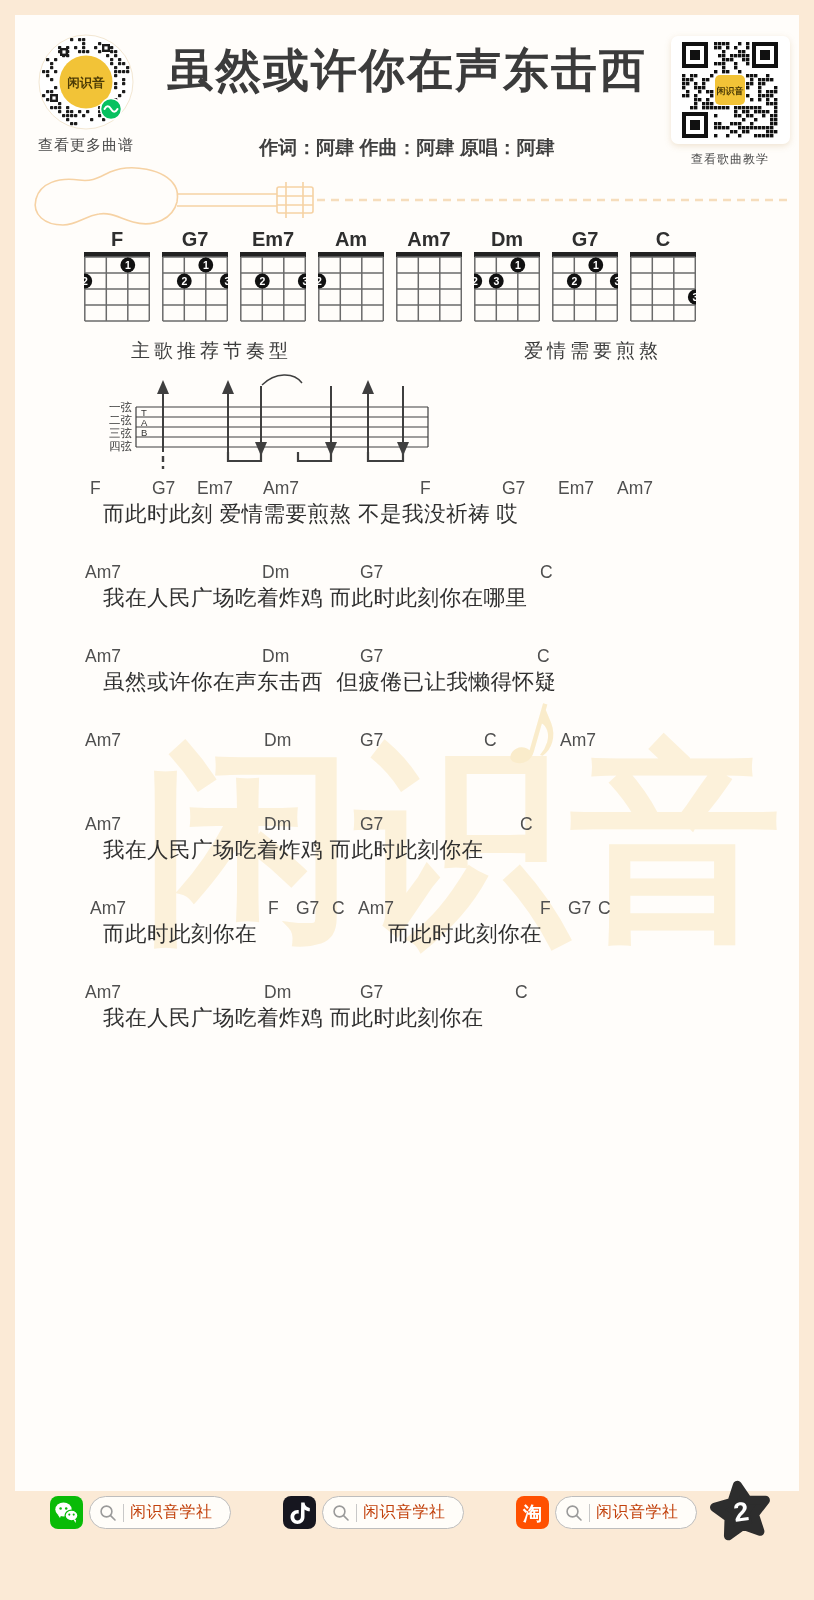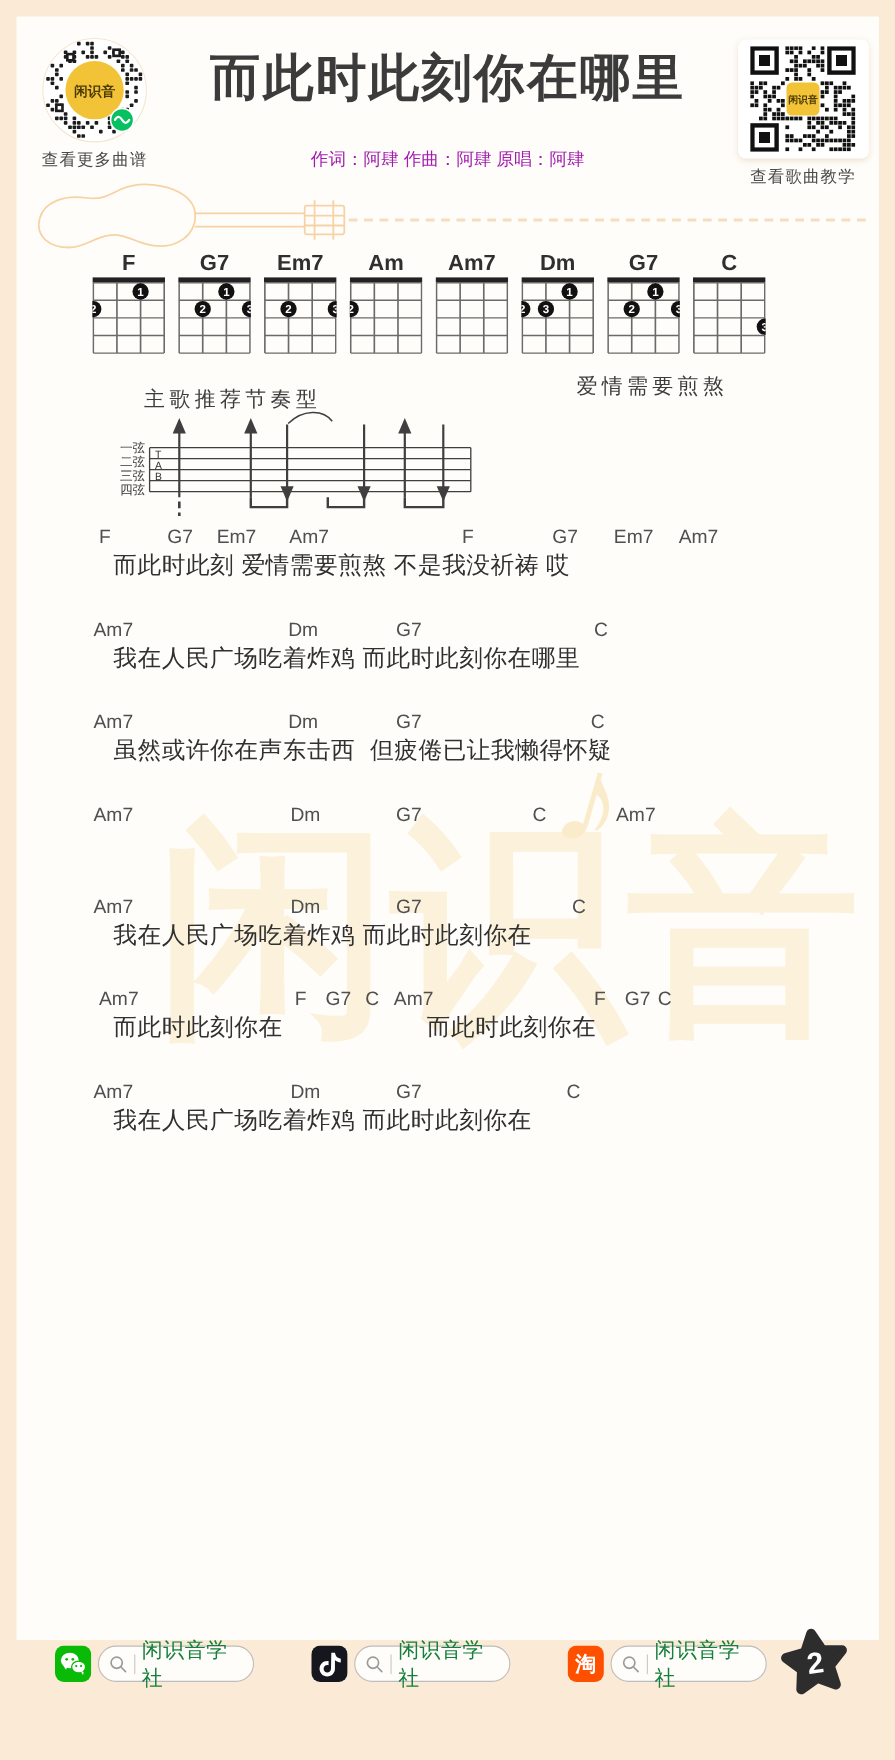--- a/index.html
+++ b/index.html
@@ -15,49 +15,49 @@
   .watermark{position:absolute;left:142px;top:738px;font-size:212px;line-height:1;font-weight:700;
     color:#fcf1da;letter-spacing:2px;z-index:1;white-space:nowrap;}
   .wm-note{position:absolute;left:508px;top:660px;font-size:118px;color:#faeccb;z-index:1;
     transform:rotate(16deg);}
   
   .title{position:absolute;left:157px;top:40px;width:500px;text-align:center;z-index:2;
     font-size:46px;font-weight:900;color:#3b3b3b;letter-spacing:2px;}
   .key-line{position:absolute;left:157px;top:107px;width:500px;text-align:center;z-index:2;
     font-size:20px;font-weight:700;color:#454545;}
   .credit-line{position:absolute;left:157px;top:135px;width:500px;text-align:center;z-index:2;
-    font-size:16px;font-weight:400;color:#a21caf;}
+    font-size:19px;font-weight:700;color:#404040;}
   .qr-left{position:absolute;left:38px;top:34px;z-index:2;}
   .qr-left-caption{position:absolute;left:16px;top:136px;width:140px;text-align:center;z-index:2;
     font-size:15px;color:#4a4a4a;letter-spacing:1px;}
   .qr-right-card{position:absolute;left:671px;top:36px;width:119px;height:108px;background:#ffffff;
     border-radius:7px;box-shadow:0 2px 6px rgba(190,150,90,.25);z-index:2;}
   .qr-right-caption{position:absolute;left:660px;top:151px;width:140px;text-align:center;z-index:2;
-    font-size:15px;color:#4a4a4a;letter-spacing:1px;}
+    font-size:12px;color:#4a4a4a;letter-spacing:1px;}
   
   .guitar-deco{position:absolute;left:15px;top:156px;z-index:1;}
   
   .chord-row{position:absolute;left:84px;top:228px;display:flex;gap:12px;z-index:2;}
   .chord{width:66px;}
   .chord-name{text-align:center;font-size:20px;font-weight:700;color:#2f2f2f;height:24px;line-height:22px;}
   .rhythm-label{position:absolute;z-index:2;font-size:19px;color:#3c3c3c;letter-spacing:4px;font-weight:500;}
-  .rhythm-label.verse{left:131px;top:350px;}
+  .rhythm-label.verse{left:131px;top:338px;}
   .rhythm-label.chorus{left:524px;top:338px;}
   .strum-wrap{position:absolute;left:96px;top:372px;z-index:2;}
   
   .lyric-line{position:absolute;left:0;width:814px;height:66px;z-index:2;}
   .chord-mark{position:absolute;top:2px;font-size:17.5px;color:#4f4f4f;font-weight:500;}
   .lyric-seg{position:absolute;top:23px;font-size:21.5px;color:#303030;white-space:pre;letter-spacing:.5px;}
   
   .f-icon{position:absolute;top:1496px;z-index:2;}
   .f-pill{position:absolute;top:1496px;height:33px;width:142px;box-sizing:border-box;z-index:2;
     border:1.5px solid #bdbdbd;border-radius:17px;background:#fffdf9;
     display:flex;align-items:center;padding:0 9px;gap:6px;}
   .f-pill .divider{width:1px;height:18px;background:#c8c8c8;}
-  .f-pill .pill-label{font-size:19px;color:#15803d;letter-spacing:.5px;}
+  .f-pill .pill-label{font-size:16px;color:#c2410c;letter-spacing:.5px;}
   .page-star{position:absolute;left:708px;top:1478px;z-index:2;}
 </style>
 </head>
 <body>
 
 <div class="page">
   <div class="card"></div>
 
   <div class="watermark">闲识音</div>
   <div class="wm-note">♪</div>
@@ -162,21 +162,21 @@
         <rect x="14.4" y="62.4" width="3.2" height="3.2" fill="#ffffff"></rect>
         <rect x="70" y="66" width="8" height="8" fill="#1c1c1c"></rect>
         <rect x="72.4" y="68.4" width="3.2" height="3.2" fill="#ffffff"></rect>
         <circle cx="48" cy="48" r="26.5" fill="#f2c337"></circle>
         <text x="48" y="53" text-anchor="middle" font-size="12.5" font-weight="bold" fill="#4c3b05" font-family="Liberation Sans, sans-serif">闲识音</text>
         <circle cx="73" cy="75" r="10.5" fill="#07c160" stroke="#fff" stroke-width="1.5"></circle>
         <path d="M66.5 75 q3.2 -5.5 6.5 0 q3.2 5.5 6.5 0" fill="none" stroke="#fff" stroke-width="2" stroke-linecap="round"></path>
       </svg></div>
   <div class="qr-left-caption">查看更多曲谱</div>
 
-  <div class="title">而此时此刻你在哪里</div>
+  <div class="title">虽然或许你在声东击西</div>
   <div class="credit-line">作词：阿肆  作曲：阿肆  原唱：阿肆</div>
 
   <div class="qr-right-card">
     <div id="qr-right" style="position:absolute;left:11px;top:6px;"><svg width="96" height="96" viewBox="0 0 96 96">
           <rect x="0" y="0" width="26" height="26" fill="#111"></rect>
           <rect x="4" y="4" width="18" height="18" fill="#fff"></rect>
           <rect x="8" y="8" width="10" height="10" fill="#111"></rect>
           <rect x="70" y="0" width="26" height="26" fill="#111"></rect>
           <rect x="74" y="4" width="18" height="18" fill="#fff"></rect>
           <rect x="78" y="8" width="10" height="10" fill="#111"></rect>

